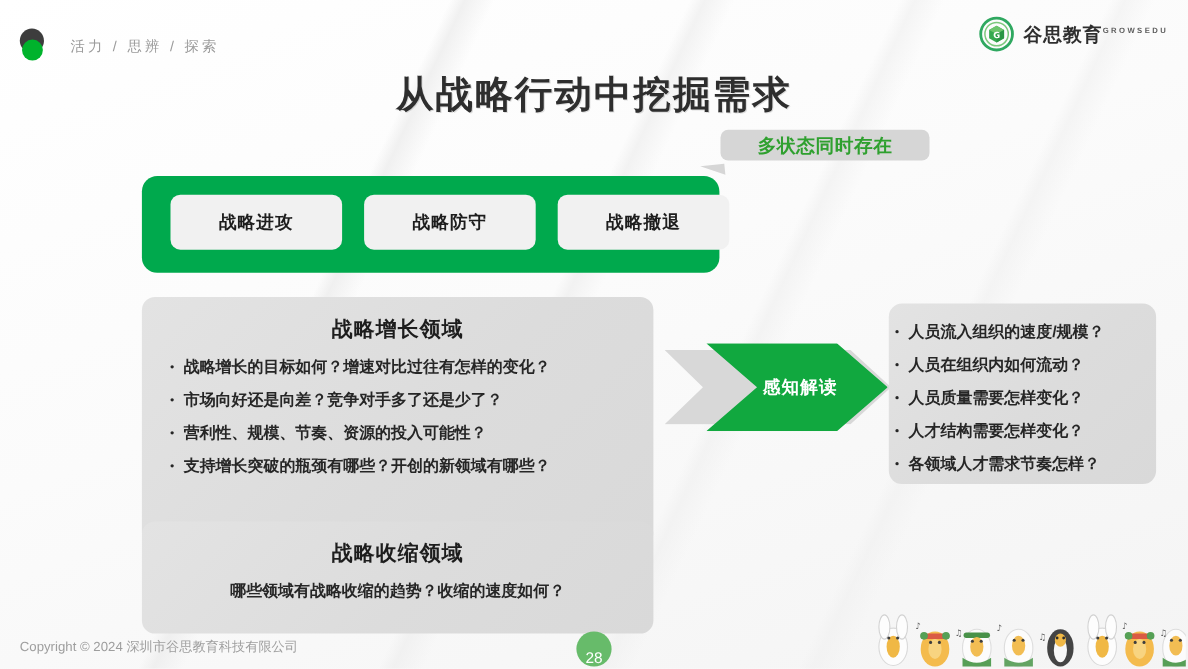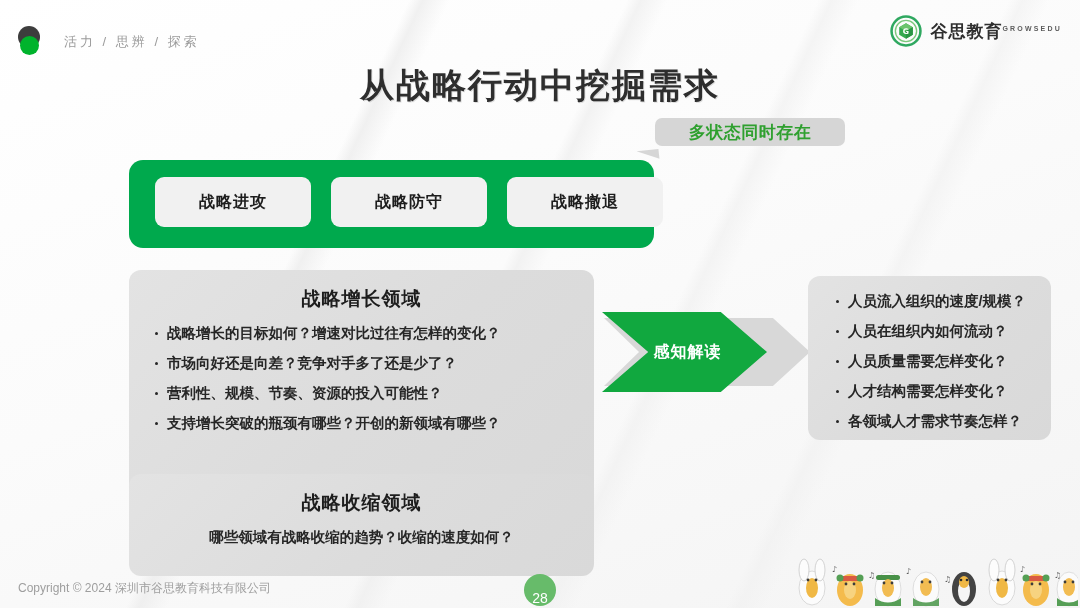--- a/index.html
+++ b/index.html
@@ -88,31 +88,31 @@
     font-size:14.5px;font-weight:bold;color:#262626;
     margin-bottom:11px;white-space:nowrap;position:relative;padding-left:12px;
   }
   .bullets li::before{
     content:"";position:absolute;left:0;top:8px;
     width:3px;height:3px;border-radius:50%;background:#262626;
   }
   .shrink-line{
     text-align:center;font-size:14.5px;font-weight:bold;color:#262626;margin-top:12px;
   }
-  .panel-right .bullets{padding-left:28px;margin-top:16px;}
+  .panel-right .bullets{padding-left:6px;margin-top:16px;}
   .panel-right .bullets li{font-size:14.5px;margin-bottom:11px;}
 
   
   .chev-gray{
     position:absolute;left:604px;top:318px;width:206px;height:68px;
     background:#d8d8d8;
     clip-path:polygon(0 0, 82% 0, 100% 50%, 82% 100%, 0 100%, 17% 50%);
   }
   .chev-green{
-    position:absolute;left:602px;top:312px;width:165px;height:80px;
+    position:absolute;left:642px;top:312px;width:165px;height:80px;
     background:#11a83f;
     clip-path:polygon(0 0, 72% 0, 100% 50%, 72% 100%, 0 100%, 28% 50%);
     display:flex;align-items:center;justify-content:center;
   }
   .chev-green span{
     font-size:16px;font-weight:bold;color:#ffffff;letter-spacing:1px;
     margin-left:6px;
   }
 
   

